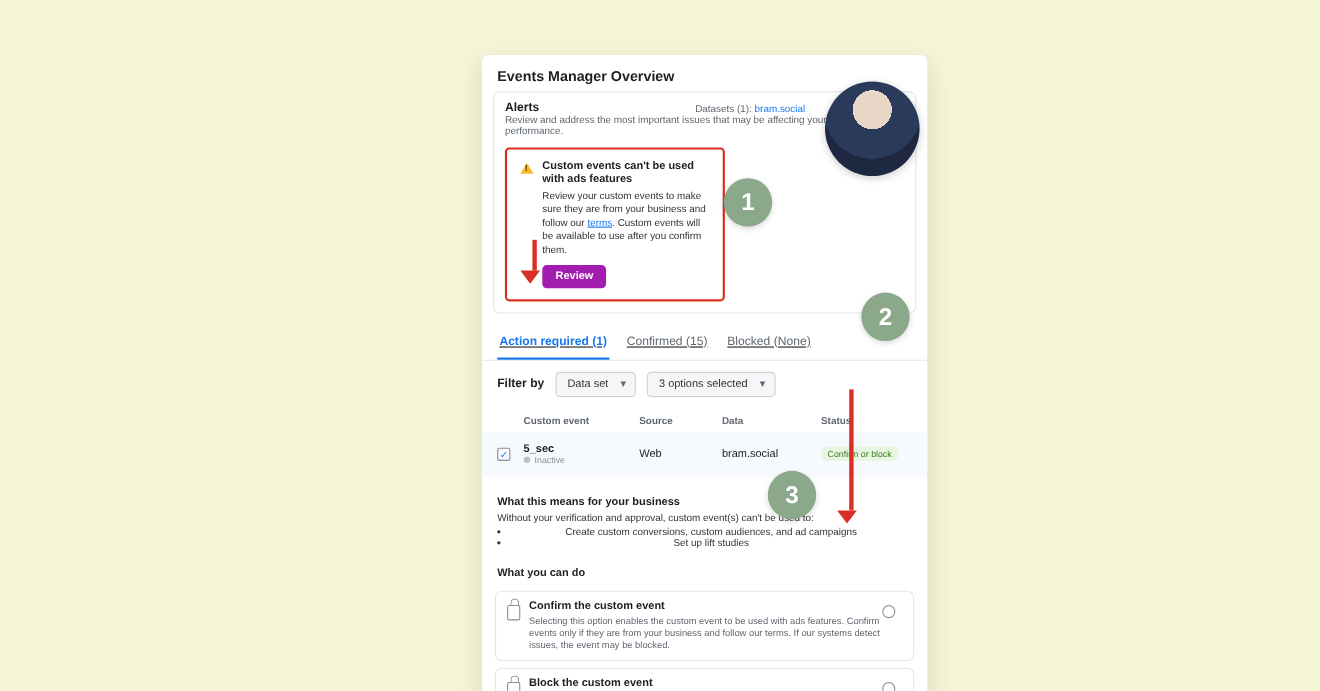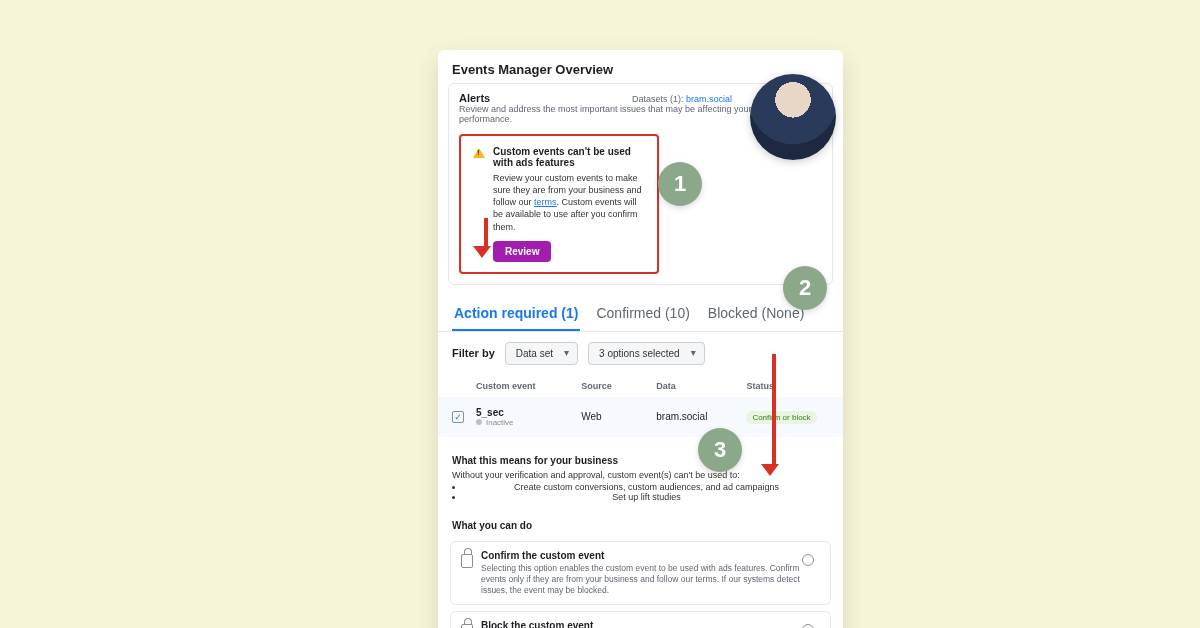--- a/index.html
+++ b/index.html
@@ -48,21 +48,21 @@
     display: inline-block; margin-top: 8px;
     background: #a21caf; color: #fff; font-weight: 600;
     font-size: 10px; padding: 5px 12px; border-radius: 4px; border: none; cursor: pointer;
   }
   .avatar {
     position: absolute; right: -4px; top: -10px;
     width: 86px; height: 86px; border-radius: 50%;
     background: radial-gradient(circle at 50% 30%, #e8d7c7 0 24%, #2a3a5a 24% 60%, #1e2840 60% 100%);
     box-shadow: 0 2px 8px rgba(0,0,0,.2);
   }
-  .tabs { border-bottom: 1px solid #e4e6eb; display: flex; gap: 14px; padding: 0 14px; font-size: 14px; }
+  .tabs { border-bottom: 1px solid #e4e6eb; display: flex; gap: 14px; padding: 0 14px; font-size: 11px; text-decoration: underline; }
   .tab { padding: 8px 2px; color: #606770; cursor: pointer; }
   .tab.active { color: #1877f2; border-bottom: 2px solid #1877f2; font-weight: 600; }
   .filter-row { display: flex; align-items: center; gap: 10px; padding: 10px 14px; }
   .filter-label { font-weight: 600; font-size: 11px; }
   .select {
     border: 1px solid #ccd0d5; border-radius: 4px; background: #f5f6f7;
     padding: 5px 24px 5px 10px; font-size: 10px; color: #333; position: relative; cursor: pointer;
   }
   .select::after { content: "▾"; position: absolute; right: 8px; top: 4px; color: #606770; font-size: 10px; }
   .thead, .trow { display: grid; grid-template-columns: 24px 1.4fr 1fr 1.2fr 1.1fr; align-items: center; padding: 6px 14px; }
@@ -126,21 +126,21 @@
               <span>Review your custom events to make sure they are from your business and follow our </span><a href="#">terms</a><span>. Custom events will be available to use after you confirm them.</span>
             </div>
             <button class="btn-review">Review</button>
           </div>
         </div>
       </div>
     </div>
 
     <div class="tabs">
       <div class="tab active">Action required (1)</div>
-      <div class="tab">Confirmed (10)</div>
+      <div class="tab">Confirmed (15)</div>
       <div class="tab">Blocked (None)</div>
     </div>
 
     <div class="filter-row">
       <div class="filter-label">Filter by</div>
       <div class="select">Data set</div>
       <div class="select">3 options selected</div>
     </div>
 
     <div class="thead">

